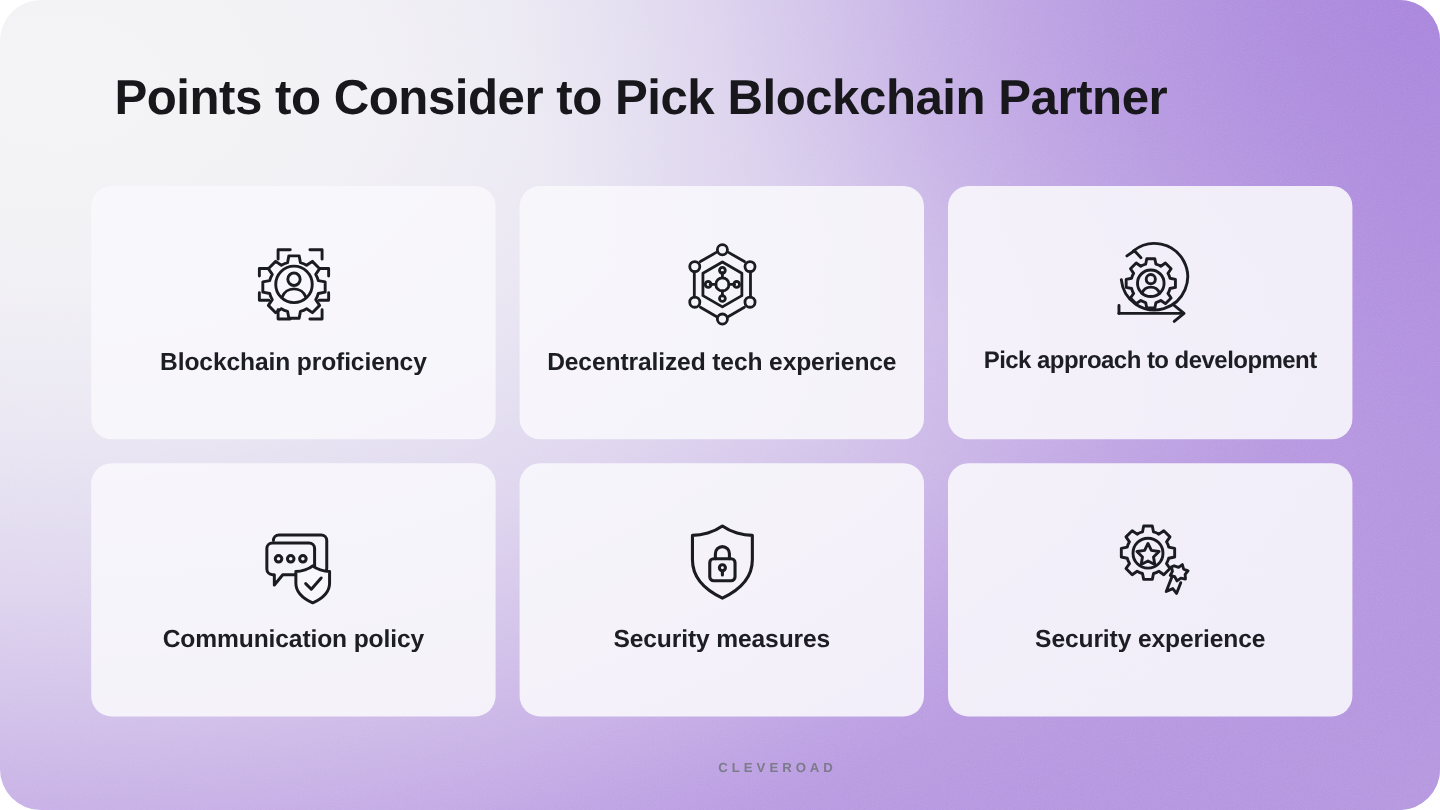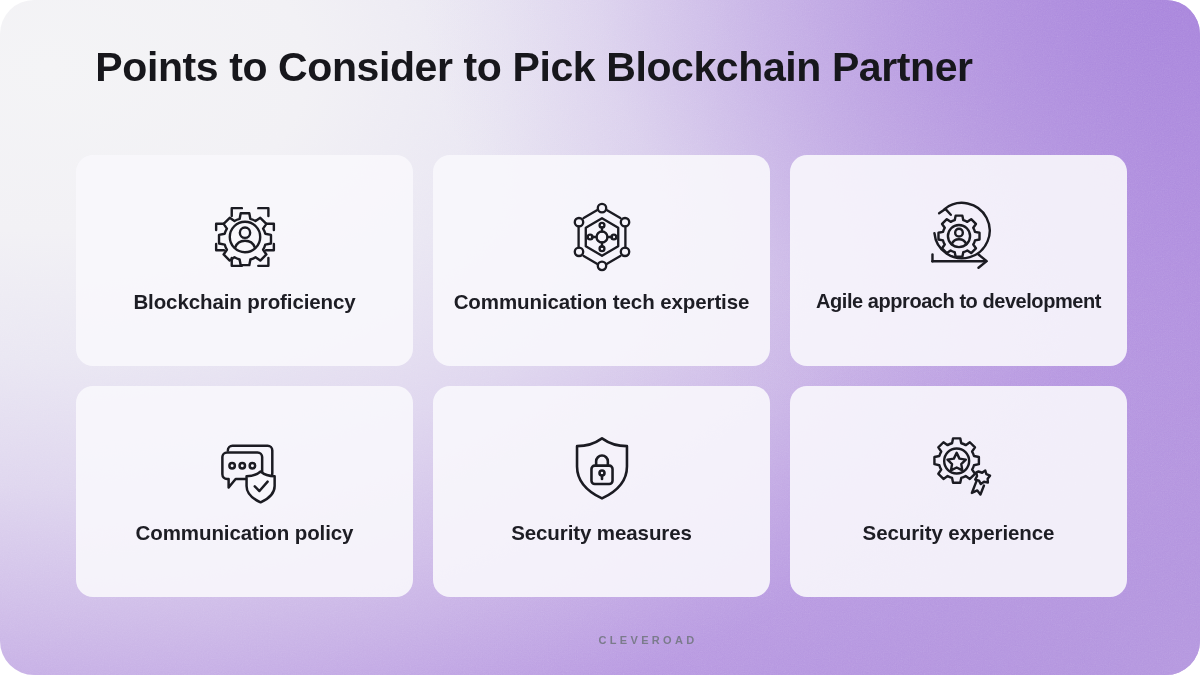--- a/index.html
+++ b/index.html
@@ -49,21 +49,21 @@
     position: relative;
     z-index: 3;
     width: 100%;
     height: 100%;
     padding: 0;
   }
 
   
   .title {
     position: absolute;
-    top: 44px;
+    top: 58px;
     left: 0;
     width: 1068px;
     text-align: center;
     font-size: 41px;
     font-weight: 700;
     letter-spacing: -0.4px;
     color: #17171c;
     white-space: nowrap;
   }
 
@@ -208,41 +208,41 @@
             <path d="M50 43 V37.5"></path>
             <path d="M50 57 V62.5"></path>
             <path d="M43 50 H37"></path>
             <path d="M57 50 H63"></path>
             <circle cx="50" cy="35" r="3.1"></circle>
             <circle cx="50" cy="65" r="3.1"></circle>
             <circle cx="34.8" cy="50" r="3.1"></circle>
             <circle cx="65.2" cy="50" r="3.1"></circle>
           </svg>
         </div>
-        <div class="card-label">Communication tech expertise</div>
+        <div class="card-label">Decentralized tech experience</div>
       </div>
 
       <div class="card wide">
         <div class="card-icon">
           <svg viewBox="0 0 100 100" fill="none" stroke="#1b1b22" stroke-width="3.1" stroke-linecap="round" stroke-linejoin="round">
 
             <path d="M31.5 14.2 A35.5 35.5 0 1 1 18.5 45"></path>
             <path d="M24.5 19.5 L32.5 14 L39.5 21.5"></path>
 
             <path d="M16 81 H84"></path>
             <path d="M16 81 V72.5"></path>
             <path d="M75 72.5 L85.5 81 L75 89.5"></path>
 
             <path d="M54.3 22.6 h-8.6 l-1.2 5.8 a19.2 19.2 0 0 0 -5.2 2.2 l-4.9 -3.4 l-6.1 6.1 l3.4 4.9 a19.2 19.2 0 0 0 -2.2 5.2 l-5.8 1.2 v8.6 l5.8 1.2 a19.2 19.2 0 0 0 2.2 5.2 l-3.4 4.9 l6.1 6.1 l4.9 -3.4 a19.2 19.2 0 0 0 5.2 2.2 l1.2 5.8 h8.6 l1.2 -5.8 a19.2 19.2 0 0 0 5.2 -2.2 l4.9 3.4 l6.1 -6.1 l-3.4 -4.9 a19.2 19.2 0 0 0 2.2 -5.2 l5.8 -1.2 v-8.6 l-5.8 -1.2 a19.2 19.2 0 0 0 -2.2 -5.2 l3.4 -4.9 l-6.1 -6.1 l-4.9 3.4 a19.2 19.2 0 0 0 -5.2 -2.2 z"></path>
             <circle cx="50" cy="48.8" r="14.2"></circle>
             <circle cx="50" cy="44.4" r="4.9"></circle>
             <path d="M40.6 59.5 a10 10 0 0 1 18.8 0"></path>
           </svg>
         </div>
-        <div class="card-label">Agile approach to development</div>
+        <div class="card-label">Pick approach to development</div>
       </div>
 
       <div class="card">
         <div class="card-icon">
           <svg viewBox="0 0 100 100" fill="none" stroke="#1b1b22" stroke-width="3.2" stroke-linecap="round" stroke-linejoin="round">
 
             <path d="M28 27.5 a6 6 0 0 1 6 -6 H79 a6 6 0 0 1 6 6 V57 a6 6 0 0 1 -6 6"></path>
 
             <path d="M21 36 a6 6 0 0 1 6 -6 H66 a6 6 0 0 1 6 6 V58 a6 6 0 0 1 -6 6 H38 L29 75 V64 H27 a6 6 0 0 1 -6 -6 Z"></path>
 

